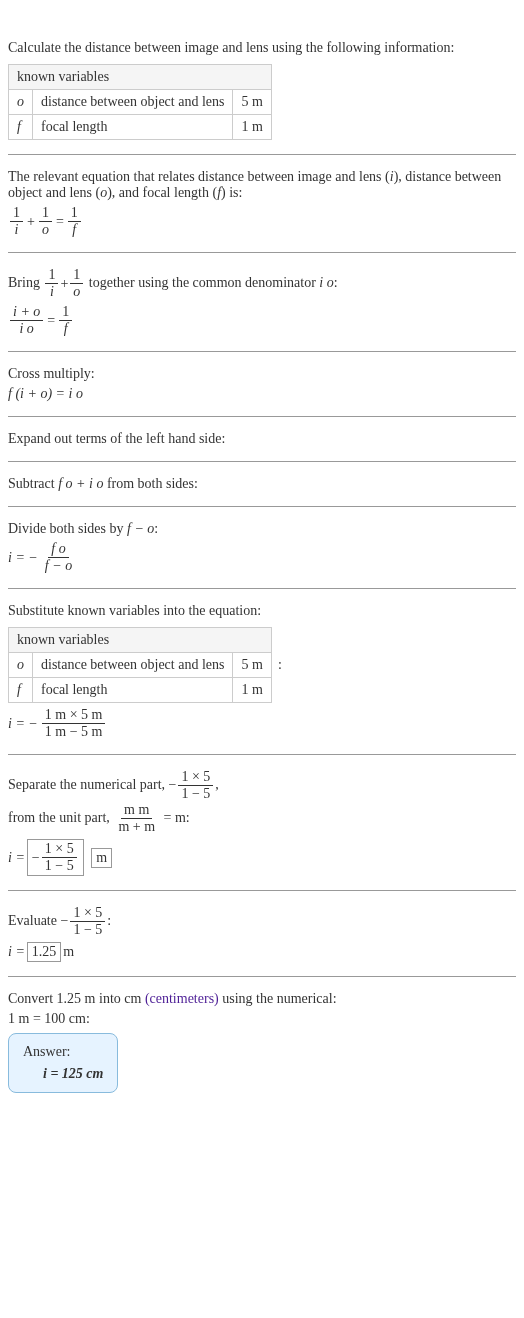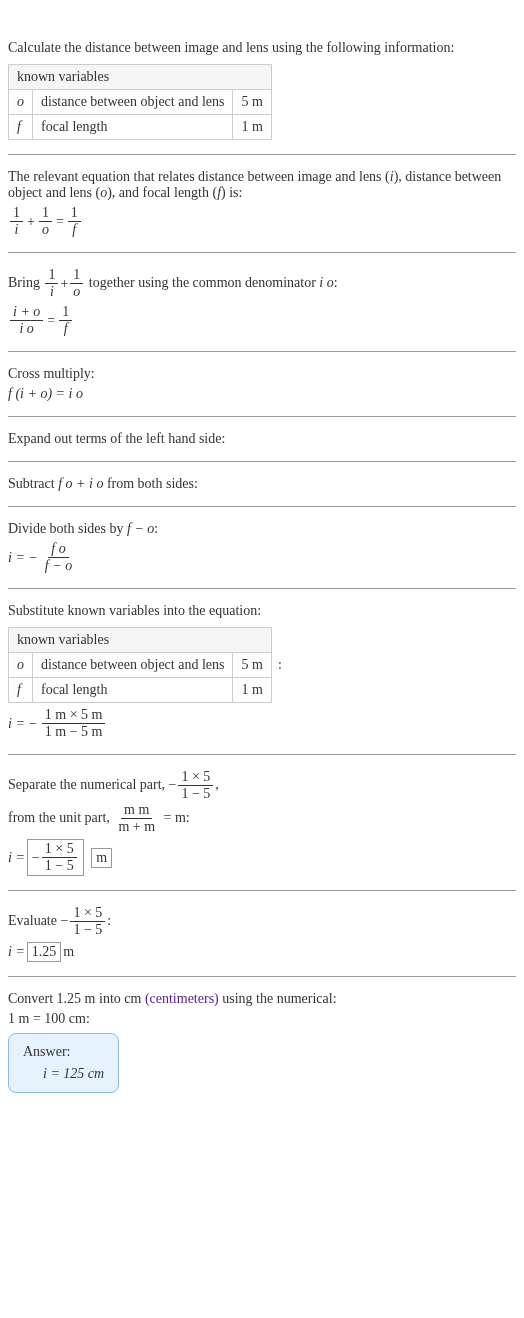--- a/index.html
+++ b/index.html
@@ -92,20 +92,21 @@
       border-radius: 8px;
       padding: 10px 14px;
       display: inline-block;
       margin-top: 6px;
     }
     .answer-label {
       margin-bottom: 6px;
     }
     .answer-math {
       padding-left: 20px;
+      font-weight: bold;
     }
     .gray {
       color: #4c1d95;
     }
     .subst-row {
       display: flex;
       align-items: center;
       gap: 6px;
     }
   </style>

